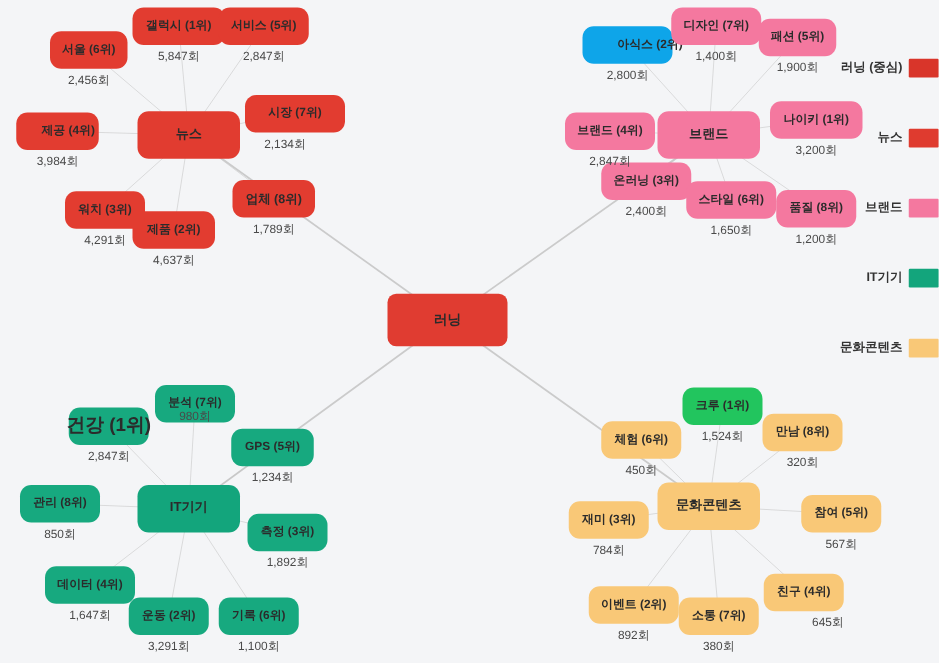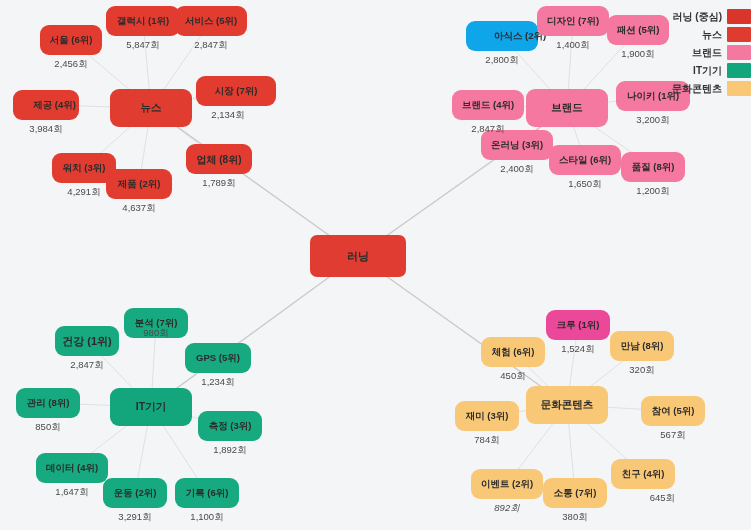--- a/index.html
+++ b/index.html
@@ -50,24 +50,24 @@
     position: absolute;
     right: 0px;
     top: 9px;
     display: flex;
     flex-direction: column;
     gap: 3px;
     z-index: 40;
   }
   .legend-row {
     display: flex;
-    align-items: center;
     justify-content: flex-end;
     gap: 5px;
     height: 15px;
+    margin-top: 38px;
   }
   .legend-label {
     font-size: 10px;
     color: #333333;
     font-weight: bold;
     white-space: nowrap;
   }
   .legend-swatch {
     width: 24px;
     height: 15px;
@@ -185,21 +185,21 @@
         <span>디자인 (7위)</span>
       </div>
       <div class="node-count" style="left: 537px; width: 72px; top: 39px;">1,400회</div>
       <div class="node leaf" style="left: 621px; top: 152px; width: 64px; height: 30px; background: rgb(244, 120, 159); font-size: 9.5px;">
         <span>품질 (8위)</span>
       </div>
       <div class="node-count" style="left: 621px; width: 64px; top: 185px;">1,200회</div>
       <div class="node hub" style="left: 110px; top: 388px; width: 82px; height: 38px; background: rgb(19, 165, 124); font-size: 10.5px;">
         <span>IT기기</span>
       </div>
-      <div class="node leaf" style="left: 55px; top: 326px; width: 64px; height: 30px; background: rgb(23, 169, 127); font-size: 11px;">
+      <div class="node leaf" style="left: 55px; top: 326px; width: 64px; height: 30px; background: rgb(23, 169, 127); font-size: 15px;">
         <span>건강 (1위)</span>
       </div>
       <div class="node-count" style="left: 55px; width: 64px; top: 359px;">2,847회</div>
       <div class="node leaf" style="left: 103px; top: 478px; width: 64px; height: 30px; background: rgb(23, 169, 127); font-size: 9.5px;">
         <span>운동 (2위)</span>
       </div>
       <div class="node-count" style="left: 103px; width: 64px; top: 511px;">3,291회</div>
       <div class="node leaf" style="left: 198px; top: 411px; width: 64px; height: 30px; background: rgb(23, 169, 127); font-size: 9.5px;">
         <span>측정 (3위)</span>
       </div>
@@ -220,28 +220,28 @@
         <span>분석 (7위)</span>
       </div>
       <div class="node-count" style="left: 124px; width: 64px; top: 327px;">980회</div>
       <div class="node leaf" style="left: 16px; top: 388px; width: 64px; height: 30px; background: rgb(23, 169, 127); font-size: 9.5px;">
         <span>관리 (8위)</span>
       </div>
       <div class="node-count" style="left: 16px; width: 64px; top: 421px;">850회</div>
       <div class="node hub" style="left: 526px; top: 386px; width: 82px; height: 38px; background: rgb(249, 200, 119); font-size: 10.5px;">
         <span>문화콘텐츠</span>
       </div>
-      <div class="node leaf" style="left: 546px; top: 310px; width: 64px; height: 30px; background: #ec4899; font-size: 9.5px;">
+      <div class="node leaf" style="left: 546px; top: 310px; width: 64px; height: 30px; background: #22c55e; font-size: 9.5px;">
         <span>크루 (1위)</span>
       </div>
       <div class="node-count" style="left: 546px; width: 64px; top: 343px;">1,524회</div>
       <div class="node leaf" style="left: 471px; top: 469px; width: 72px; height: 30px; background: rgb(249, 200, 119); font-size: 9.5px;">
         <span>이벤트 (2위)</span>
       </div>
-      <div class="node-count" style="left: 471px; width: 72px; top: 502px; font-style: italic;">892회</div>
+      <div class="node-count" style="left: 471px; width: 72px; top: 502px;">892회</div>
       <div class="node leaf" style="left: 455px; top: 401px; width: 64px; height: 30px; background: rgb(249, 200, 119); font-size: 9.5px;">
         <span>재미 (3위)</span>
       </div>
       <div class="node-count" style="left: 455px; width: 64px; top: 434px;">784회</div>
       <div class="node leaf" style="left: 611px; top: 459px; width: 64px; height: 30px; background: rgb(249, 200, 119); font-size: 9.5px;">
         <span>친구 (4위)</span>
       </div>
       <div class="node-count" style="left: 611px; width: 64px; top: 492px; text-align: right;">645회</div>
       <div class="node leaf" style="left: 641px; top: 396px; width: 64px; height: 30px; background: rgb(249, 200, 119); font-size: 9.5px;">
         <span>참여 (5위)</span>

